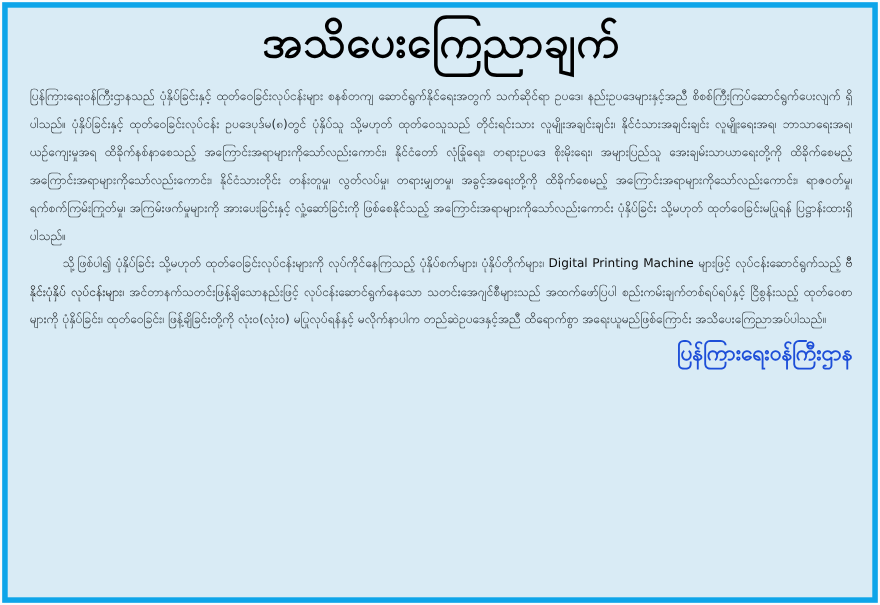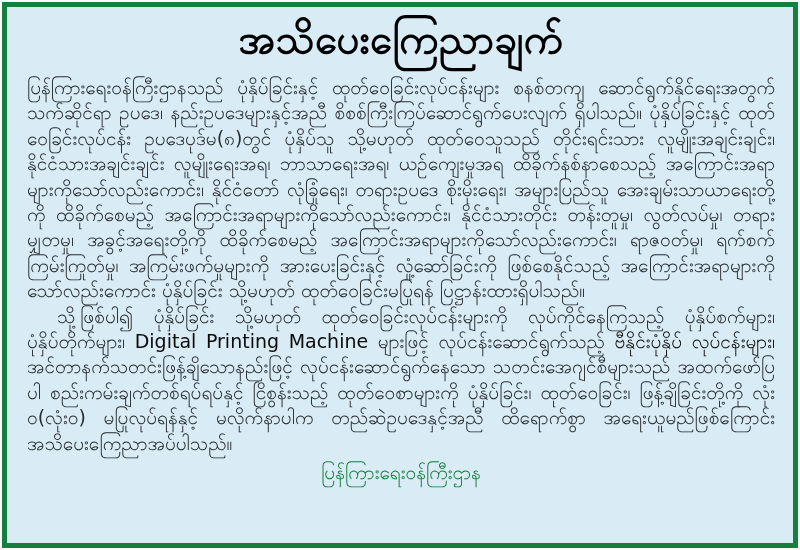--- a/index.html
+++ b/index.html
@@ -11,55 +11,55 @@
     background: #fbfbfb;
     font-family: "DejaVu Sans", "Liberation Sans", sans-serif;
   }
   .frame {
     position: absolute;
     left: 2px;
     top: 2px;
     width: 796px;
     height: 546px;
     box-sizing: border-box;
-    border: 5px solid #15803d;
+    border: 5px solid #0ea5e9;
     background: #d9ebf5;
     padding: 2px 18px 6px 20px;
   }
   .doc-title {
     margin: 4px 0 10px 0;
     text-align: center;
     font-size: 40px;
     line-height: 1.3;
     font-weight: 700;
     color: #000000;
     letter-spacing: 0.5px;
   }
   .doc-body {
     color: #272d31;
-    font-size: 19px;
+    font-size: 11px;
     line-height: 25.4px;
     text-align: justify;
   }
   .para {
     margin: 0;
   }
   .para.indent {
     text-indent: 30px;
   }
   .bold {
     font-weight: 400;
     color: #0a0a0a;
   }
   .signature {
     margin-top: 4px;
-    text-align: center;
+    text-align: right;
     font-size: 19px;
-    font-weight: 400;
-    color: #15803d;
+    font-weight: 700;
+    color: #1d4ed8;
   }
 </style>
 </head>
 <body>
 
 <div class="frame">
   <h1 class="doc-title">အသိပေးကြေညာချက်</h1>
 
   <div class="doc-body">
     <p class="para"><span>ပြန်ကြားရေးဝန်ကြီးဌာနသည် ပုံနှိပ်ခြင်းနှင့် ထုတ်ဝေခြင်းလုပ်ငန်းများ စနစ်တကျ ဆောင်ရွက်နိုင်ရေးအတွက် သက်ဆိုင်ရာ ဥပဒေ၊ နည်းဥပဒေများနှင့်အညီ စိစစ်ကြီးကြပ်ဆောင်ရွက်ပေးလျက် ရှိပါသည်။ ပုံနှိပ်ခြင်းနှင့် ထုတ်ဝေခြင်းလုပ်ငန်း ဥပဒေပုဒ်မ(၈)တွင် ပုံနှိပ်သူ သို့မဟုတ် ထုတ်ဝေသူသည် တိုင်းရင်းသား လူမျိုးအချင်းချင်း၊ နိုင်ငံသားအချင်းချင်း လူမျိုးရေးအရ၊ ဘာသာရေးအရ၊ ယဉ်ကျေးမှုအရ ထိခိုက်နစ်နာစေသည့် အကြောင်းအရာများကိုသော်လည်းကောင်း၊ နိုင်ငံတော် လုံခြုံရေး၊ တရားဥပဒေ စိုးမိုးရေး၊ အများပြည်သူ အေးချမ်းသာယာရေးတို့ကို ထိခိုက်စေမည့် အကြောင်းအရာများကိုသော်လည်းကောင်း၊ နိုင်ငံသားတိုင်း တန်းတူမှု၊ လွတ်လပ်မှု၊ တရားမျှတမှု၊ အခွင့်အရေးတို့ကို ထိခိုက်စေမည့် အကြောင်းအရာများကိုသော်လည်းကောင်း၊ ရာဇဝတ်မှု၊ ရက်စက်ကြမ်းကြုတ်မှု၊ အကြမ်းဖက်မှုများကို အားပေးခြင်းနှင့် လှုံ့ဆော်ခြင်းကို ဖြစ်စေနိုင်သည့် အကြောင်းအရာများကိုသော်လည်းကောင်း ပုံနှိပ်ခြင်း သို့မဟုတ် ထုတ်ဝေခြင်းမပြုရန် ပြဋ္ဌာန်းထားရှိပါသည်။</span></p>

